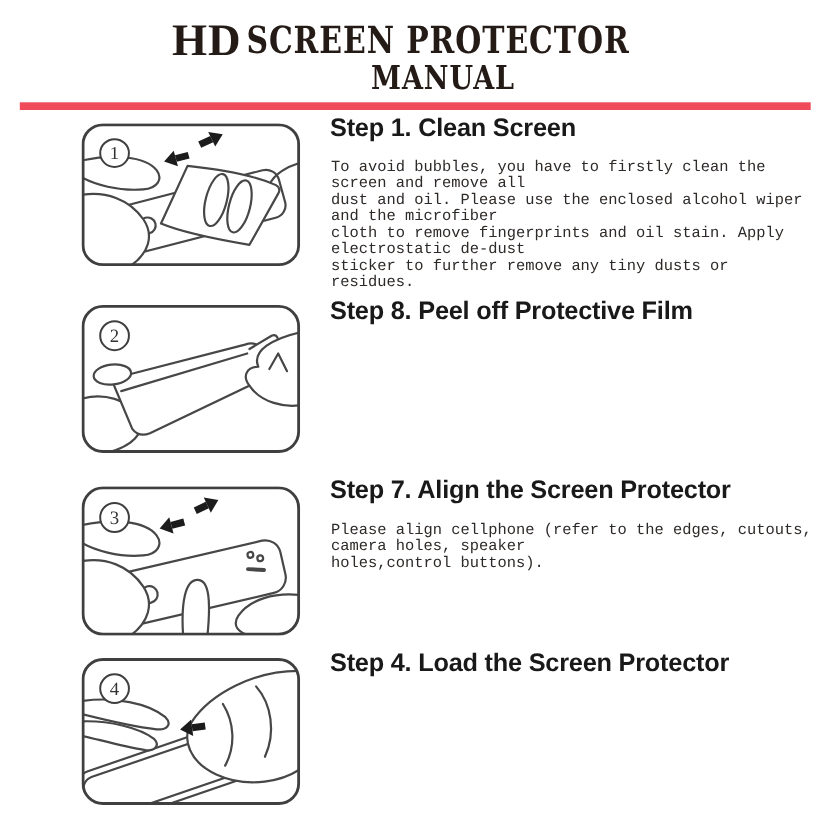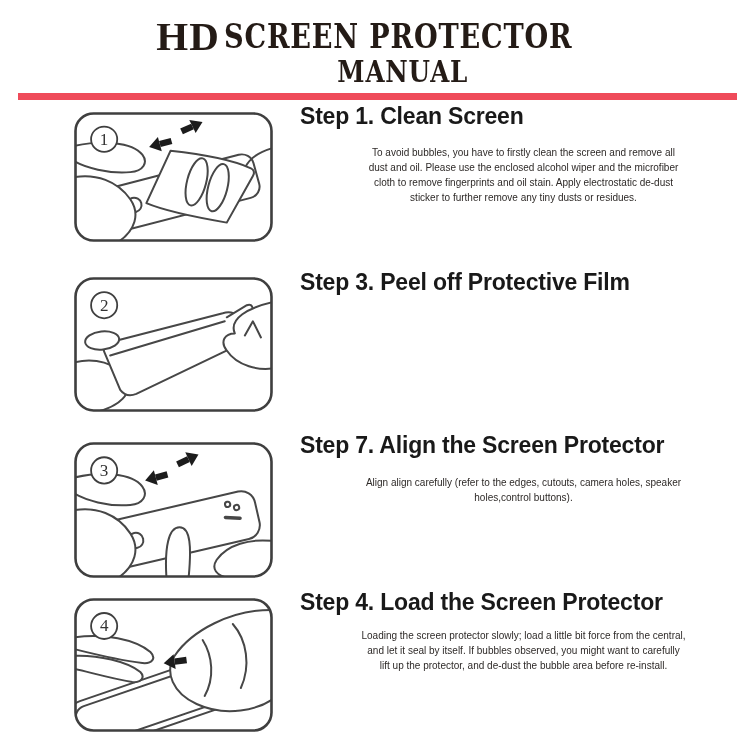--- a/index.html
+++ b/index.html
@@ -19,22 +19,22 @@
             display:inline-block;transform:scaleX(0.82);transform-origin:center center;}
   .divider{position:absolute;top:93px;left:18px;width:719px;height:7px;background:#ef4b5a;}
 
   
   .illus{position:absolute;left:74px;width:199px;}
   .illus svg{display:block;width:100%;height:100%;}
   .step-heading{position:absolute;left:300px;margin:0;
                 font-family:"Liberation Sans",sans-serif;font-weight:700;font-size:23px;
                 line-height:24px;letter-spacing:-0.2px;color:#191919;white-space:nowrap;}
   .step-body{position:absolute;left:301px;margin:0;width:445px;
-             font-family:Liberation Sans, sans-serif;font-size:10px;line-height:15px;
-             color:#2e2a28;white-space:pre-line;text-align:center;}
+             font-family:Liberation Mono, monospace;font-size:14px;line-height:15px;
+             color:#2e2a28;white-space:pre-line;}
 
   
   .lw{fill:#ffffff;stroke:#474747;stroke-width:2;stroke-linejoin:round;stroke-linecap:round;}
   .ln{fill:none;stroke:#474747;stroke-width:2;stroke-linejoin:round;stroke-linecap:round;}
   .box{fill:none;stroke:#3f3f3f;stroke-width:2.6;}
   .numc{fill:#ffffff;stroke:#3f3f3f;stroke-width:1.8;}
   .numt{font-family:"Liberation Serif",serif;font-size:17px;fill:#333333;}
   .arr{fill:#1c1c1c;}
 </style>
 </head>
@@ -103,21 +103,21 @@
         <path class="lw" d="M 152,40 L 172,28 Q 177,26 178,32 L 176,52"></path>
         <path class="lw" d="M 202,24 C 172,30 154,42 160,56 C 150,56 145,64 152,73 C 162,88 184,94 202,90 Z"></path>
         <path class="ln" d="M 170,58 L 178,44 L 186,60"></path>
         <ellipse class="lw" cx="28" cy="63" rx="17" ry="9" transform="rotate(-6 28 63)"></ellipse>
       </g>
       <rect class="box" x="1.5" y="1.5" width="195" height="131" rx="18"></rect>
       <circle class="numc" cx="30" cy="28" r="13"></circle>
       <text class="numt" x="30" y="28" text-anchor="middle" dominant-baseline="central">2</text>
     </svg>
   </div>
-  <h2 class="step-heading" style="top:270px;">Step 3. Peel off Protective Film</h2>
+  <h2 class="step-heading" style="top:270px;">Step 8. Peel off Protective Film</h2>
 
   <div class="illus" style="top:442px;height:136px;">
     <svg viewBox="0 0 198 134" preserveAspectRatio="none">
       <defs>
           <clipPath id="c3">
             <rect x="1.5" y="1.5" width="195" height="131" rx="18"></rect>
           </clipPath>
         </defs>
       <g clip-path="url(#c3)">
         <g transform="rotate(-13 100 86)">
@@ -139,21 +139,21 @@
           <rect x="0" y="-3.2" width="12" height="6.4"></rect>
             <polygon points="12,-7.5 23,0 12,7.5"></polygon>
         </g>
       </g>
       <rect class="box" x="1.5" y="1.5" width="195" height="131" rx="18"></rect>
       <circle class="numc" cx="30" cy="28" r="13"></circle>
       <text class="numt" x="30" y="28" text-anchor="middle" dominant-baseline="central">3</text>
     </svg>
   </div>
   <h2 class="step-heading" style="top:433px;">Step 7. Align the Screen Protector</h2>
-  <p class="step-body" style="top:475px;">Align align carefully (refer to the edges, cutouts, camera holes, speaker
+  <p class="step-body" style="top:475px;">Please align cellphone (refer to the edges, cutouts, camera holes, speaker
 holes,control buttons).</p>
 
   <div class="illus" style="top:598px;height:134px;">
     <svg viewBox="0 0 198 134" preserveAspectRatio="none">
       <defs>
           <clipPath id="c4">
             <rect x="1.5" y="1.5" width="195" height="131" rx="18"></rect>
           </clipPath>
         </defs>
       <g clip-path="url(#c4)">
@@ -170,17 +170,14 @@
           <rect x="0" y="-3.2" width="12" height="6.4"></rect>
             <polygon points="12,-7.5 23,0 12,7.5"></polygon>
         </g>
       </g>
       <rect class="box" x="1.5" y="1.5" width="195" height="131" rx="18"></rect>
       <circle class="numc" cx="30" cy="28" r="13"></circle>
       <text class="numt" x="30" y="28" text-anchor="middle" dominant-baseline="central">4</text>
     </svg>
   </div>
   <h2 class="step-heading" style="top:590px;">Step 4. Load the Screen Protector</h2>
-  <p class="step-body" style="top:628px;">Loading the screen protector slowly; load a little bit force from the central,
-and let it seal by itself. If bubbles observed, you might want to carefully
-lift up the protector, and de-dust the bubble area before re-install.</p>
 
 </div>
 
 </body></html>

